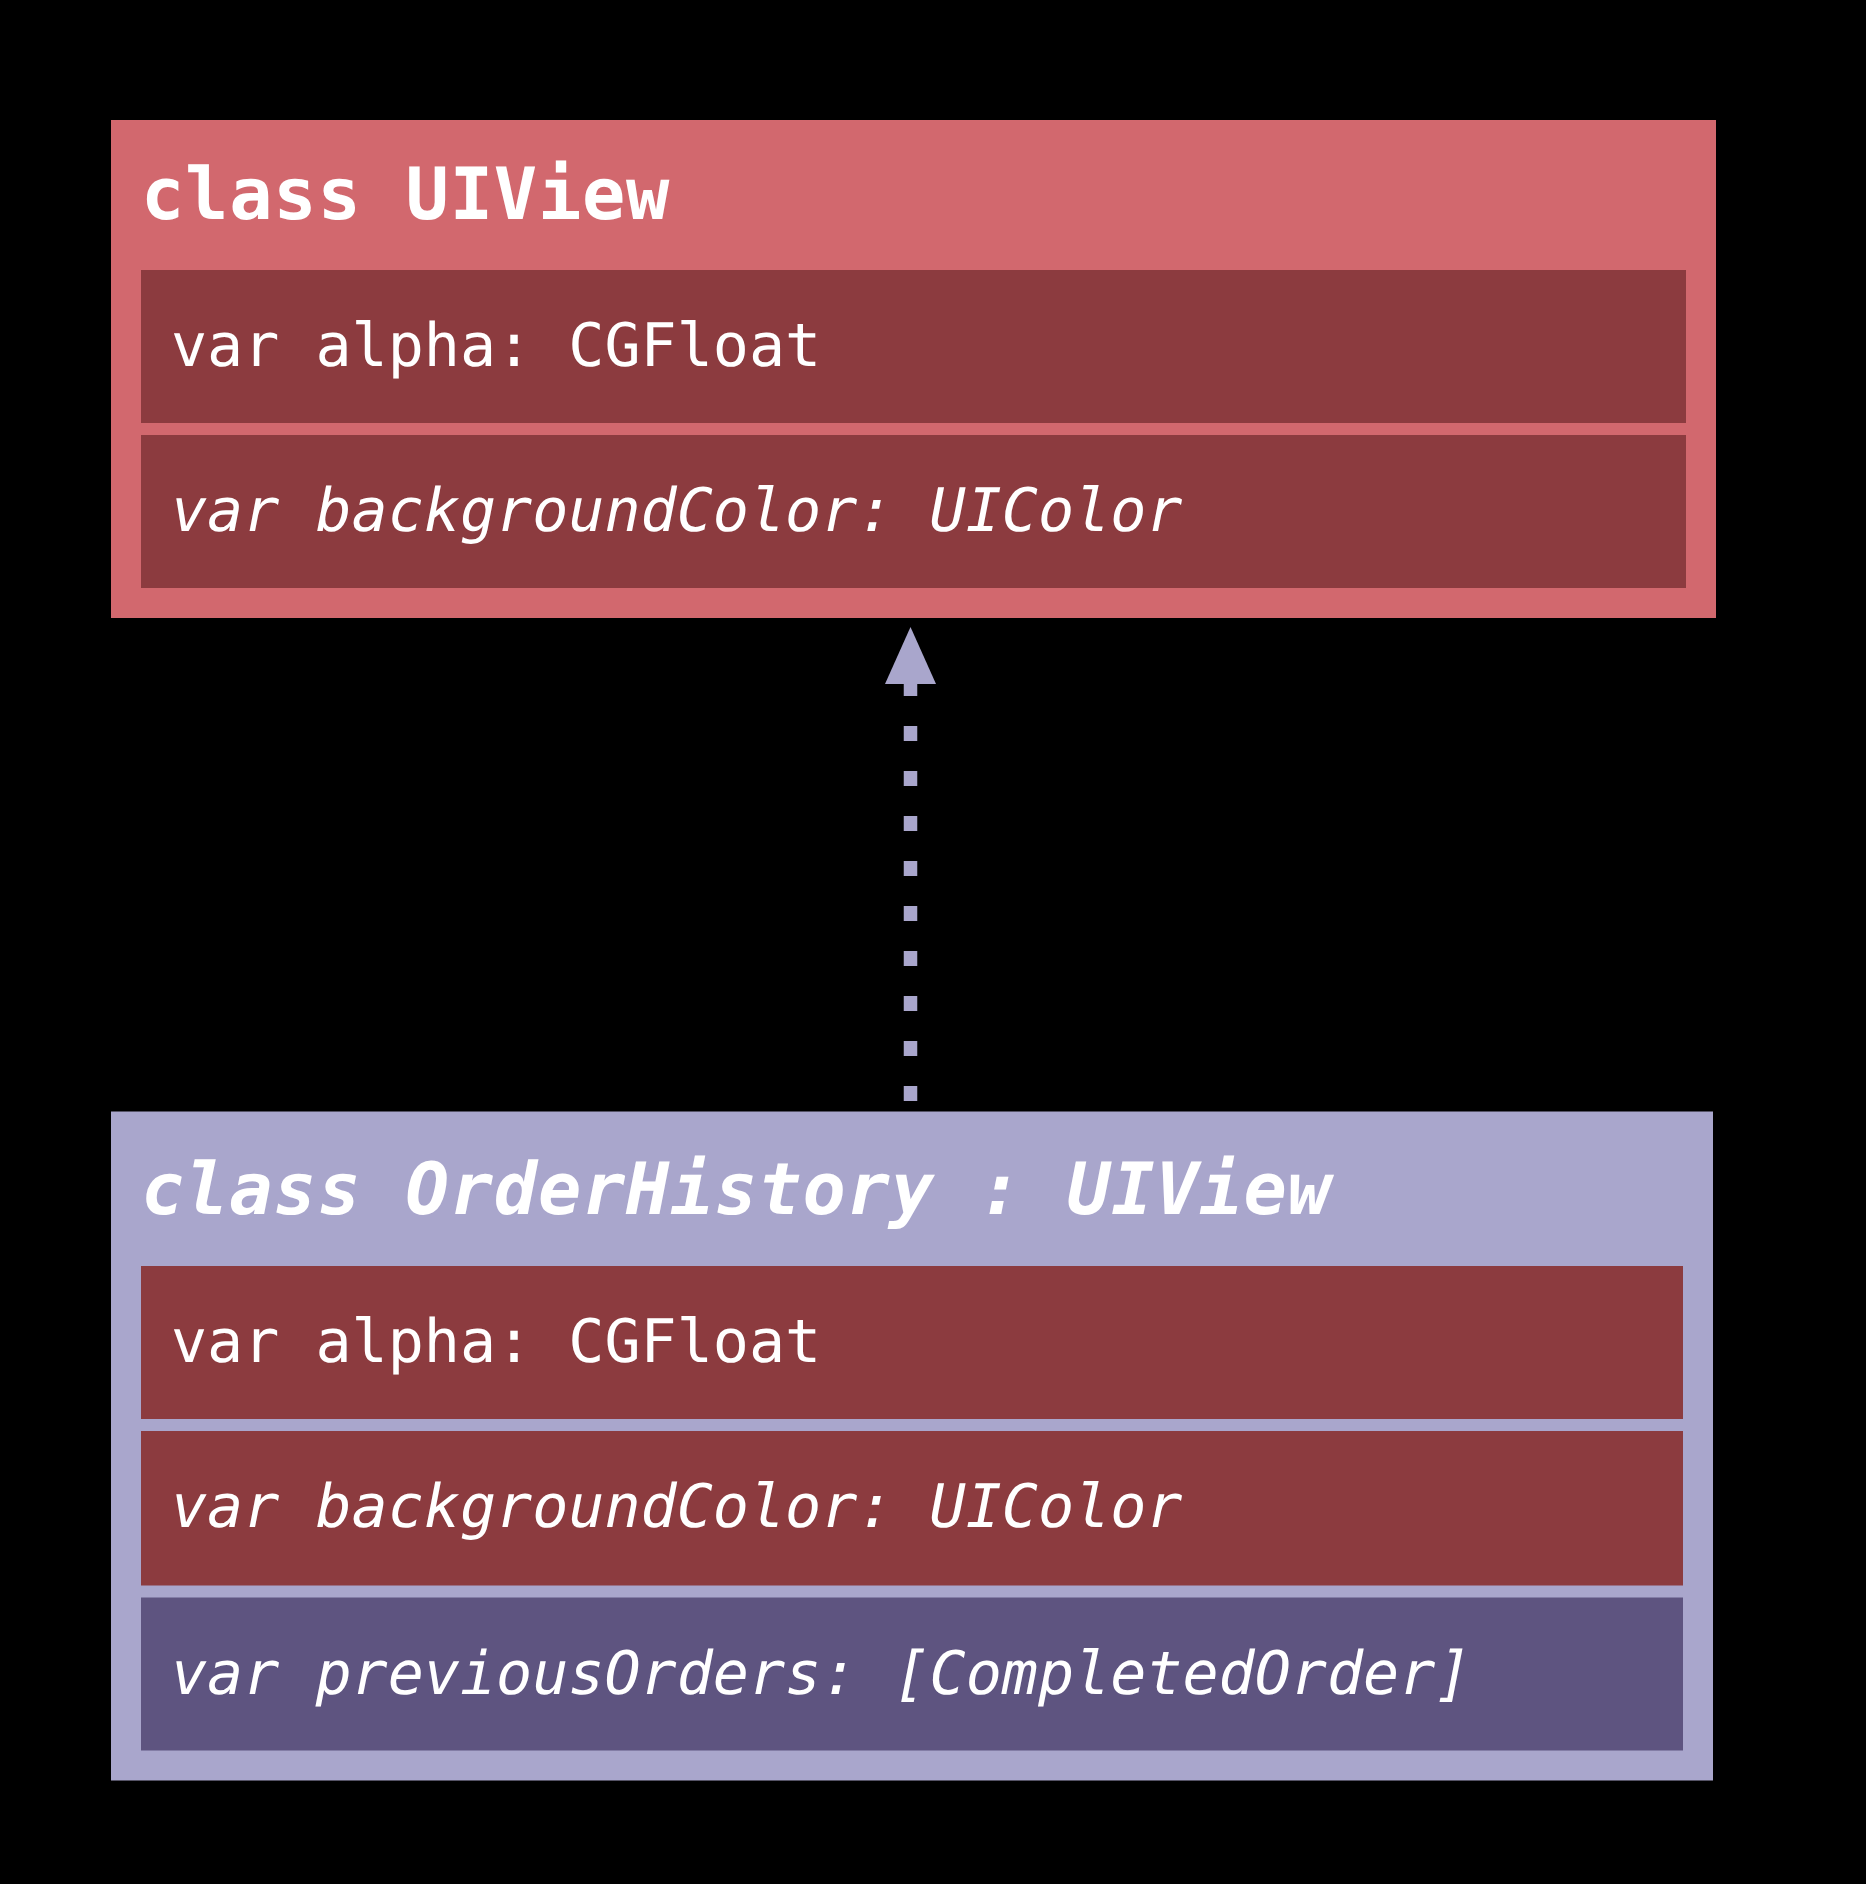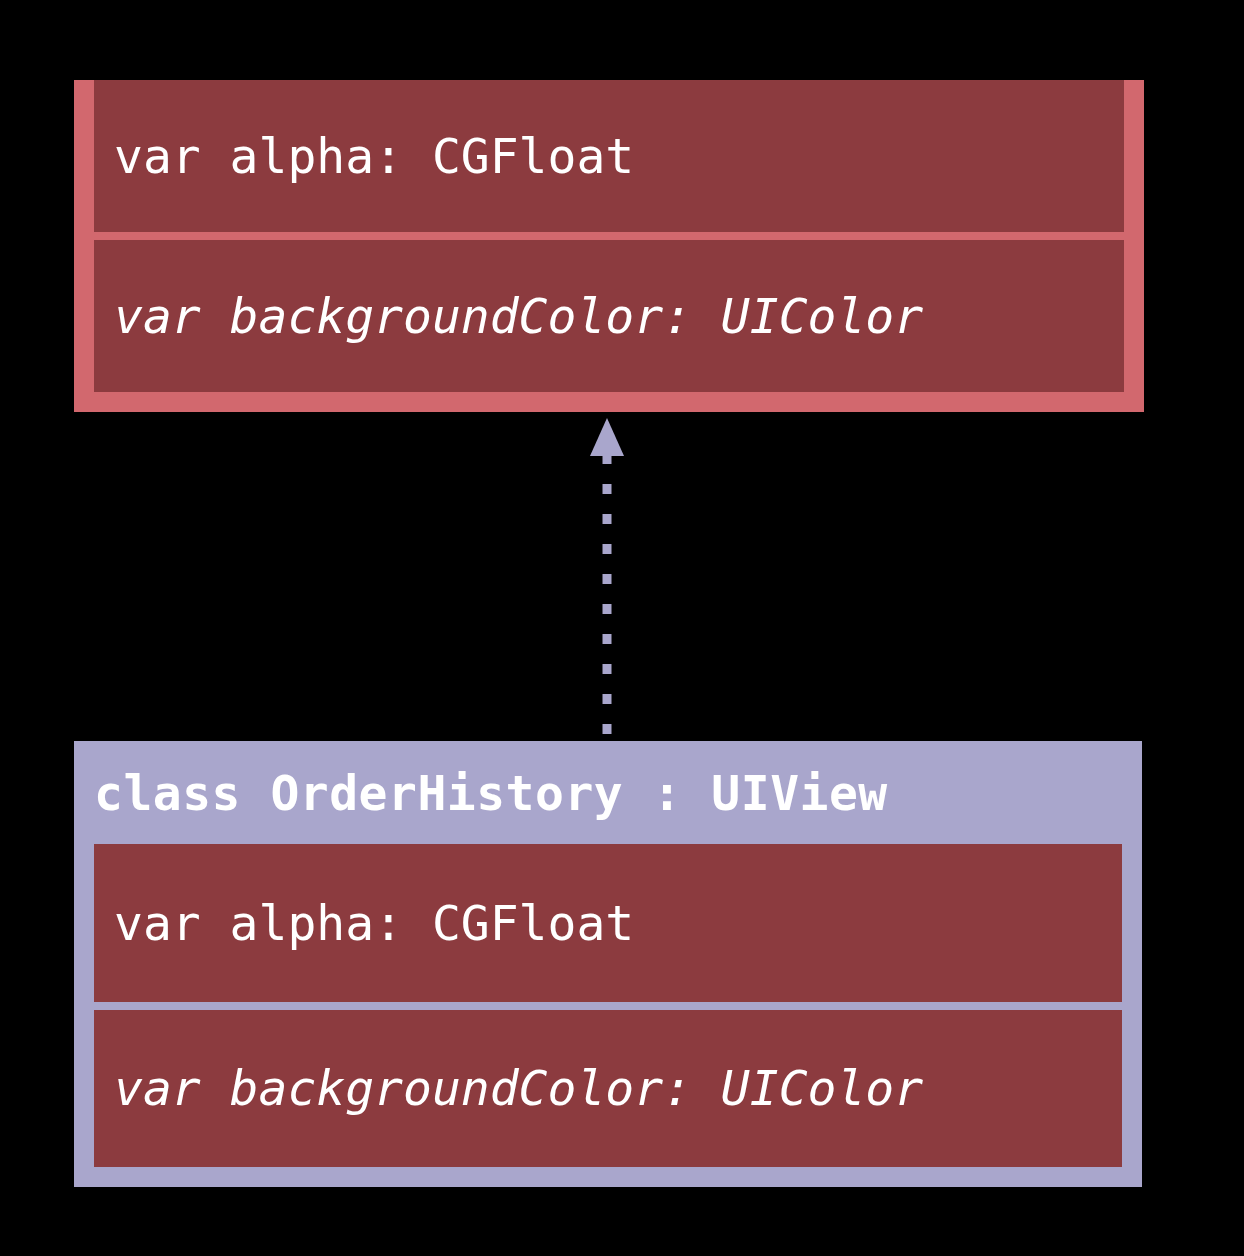--- a/index.html
+++ b/index.html
@@ -47,21 +47,21 @@
   .members {
     display: flex;
     flex-direction: column;
     flex: 1 1 auto;
     padding: 0 20px 20px 20px;
     box-sizing: border-box;
   }
 
   .member-row {
     color: #ffffff;
-    font-size: 48px;
+    font-size: 40px;
     font-weight: normal;
     line-height: 1;
     white-space: pre;
     display: flex;
     align-items: center;
     padding-left: 20px;
     box-sizing: border-box;
     flex: 1 1 0;
   }
   .member-row + .member-row {
@@ -84,21 +84,21 @@
   #card-superclass .class-title { height: 100px; }
 
   
   #card-subclass {
     left: 74px;
     top: 741px;
     width: 1068px;
     height: 446px;
     background: #a9a6cc;
   }
-  #card-subclass .class-title { height: 103px; }
+  #card-subclass .class-title { height: 103px; font-style: italic; }
 
   
   #inheritance-connector {
     position: absolute;
     left: 586px;
     top: 412px;
     width: 42px;
     height: 332px;
     pointer-events: none;
   }
@@ -108,36 +108,38 @@
     height: 100%;
     overflow: visible;
   }
 </style>
 </head>
 <body>
 
 <div id="canvas">
 
   <div class="class-card" id="card-superclass">
+    <div class="class-title">class UIView</div>
     <div class="members">
       <div class="member-row row-inherited">var alpha: CGFloat</div>
       <div class="member-row row-inherited">var backgroundColor: UIColor</div>
     </div>
   </div>
 
   <div id="inheritance-connector">
     <svg viewBox="0 0 42 332" preserveAspectRatio="none">
 
       <polygon points="21,6 38,44 4,44" fill="#a9a6cc"></polygon>
 
       <line x1="21" y1="42" x2="21" y2="332" stroke="#a9a6cc" stroke-width="9" stroke-dasharray="10 20"></line>
     </svg>
   </div>
 
   <div class="class-card" id="card-subclass">
     <div class="class-title">class OrderHistory : UIView</div>
     <div class="members">
       <div class="member-row row-inherited">var alpha: CGFloat</div>
       <div class="member-row row-inherited">var backgroundColor: UIColor</div>
+      <div class="member-row row-own">var previousOrders: [CompletedOrder]</div>
     </div>
   </div>
 
 </div>
 
 </body></html>

